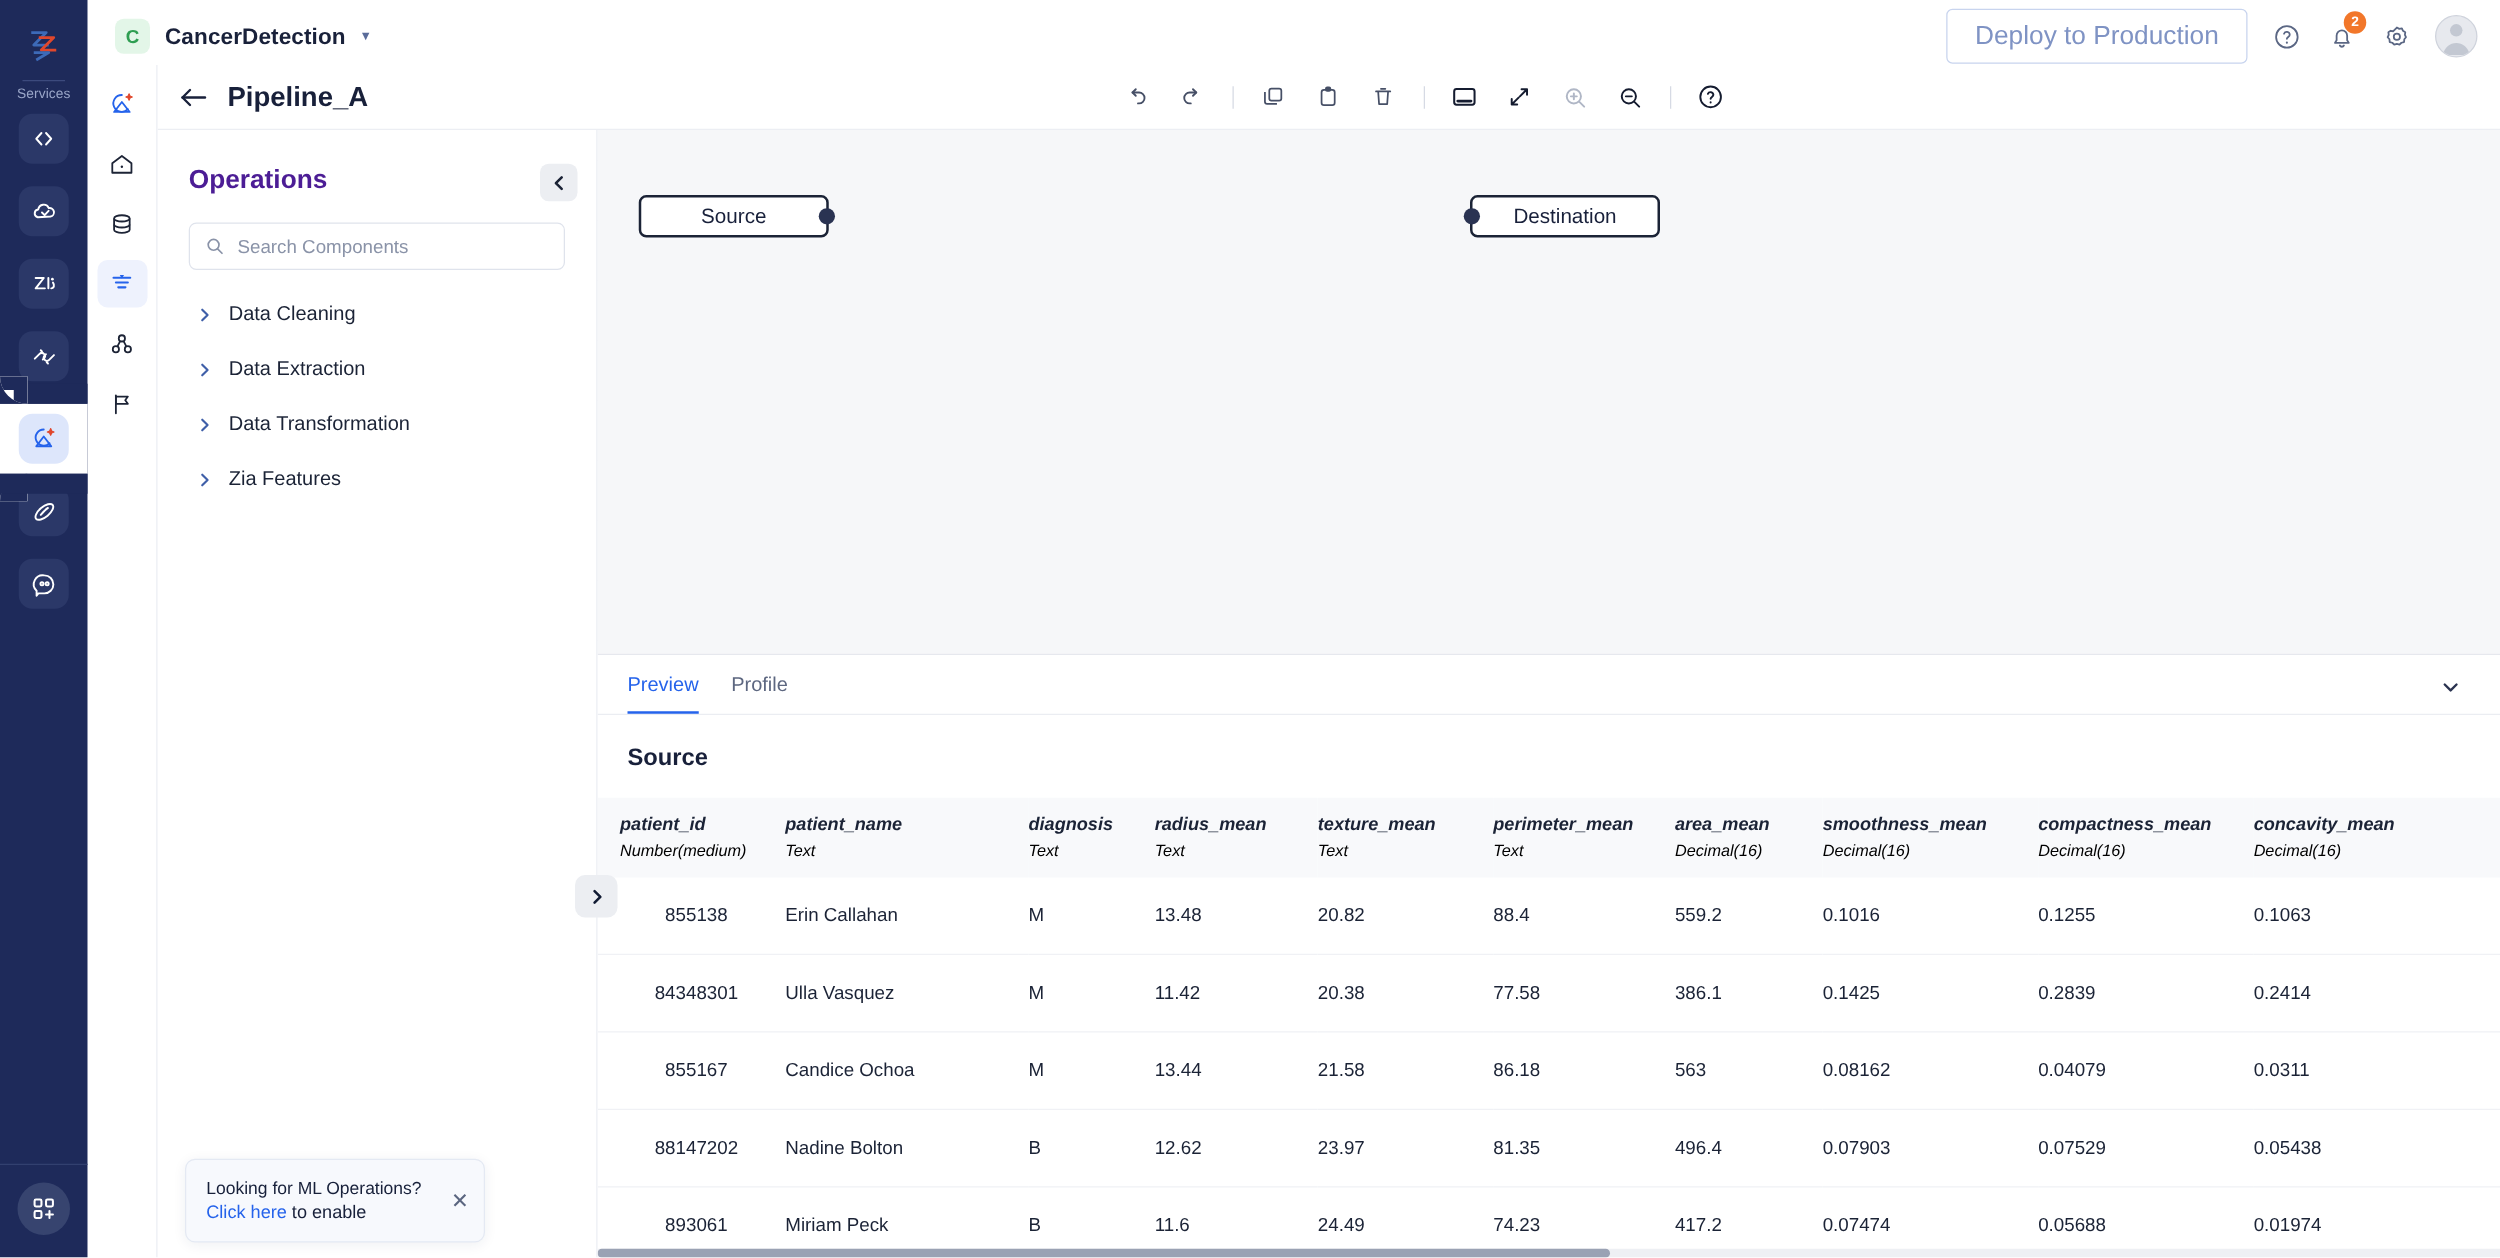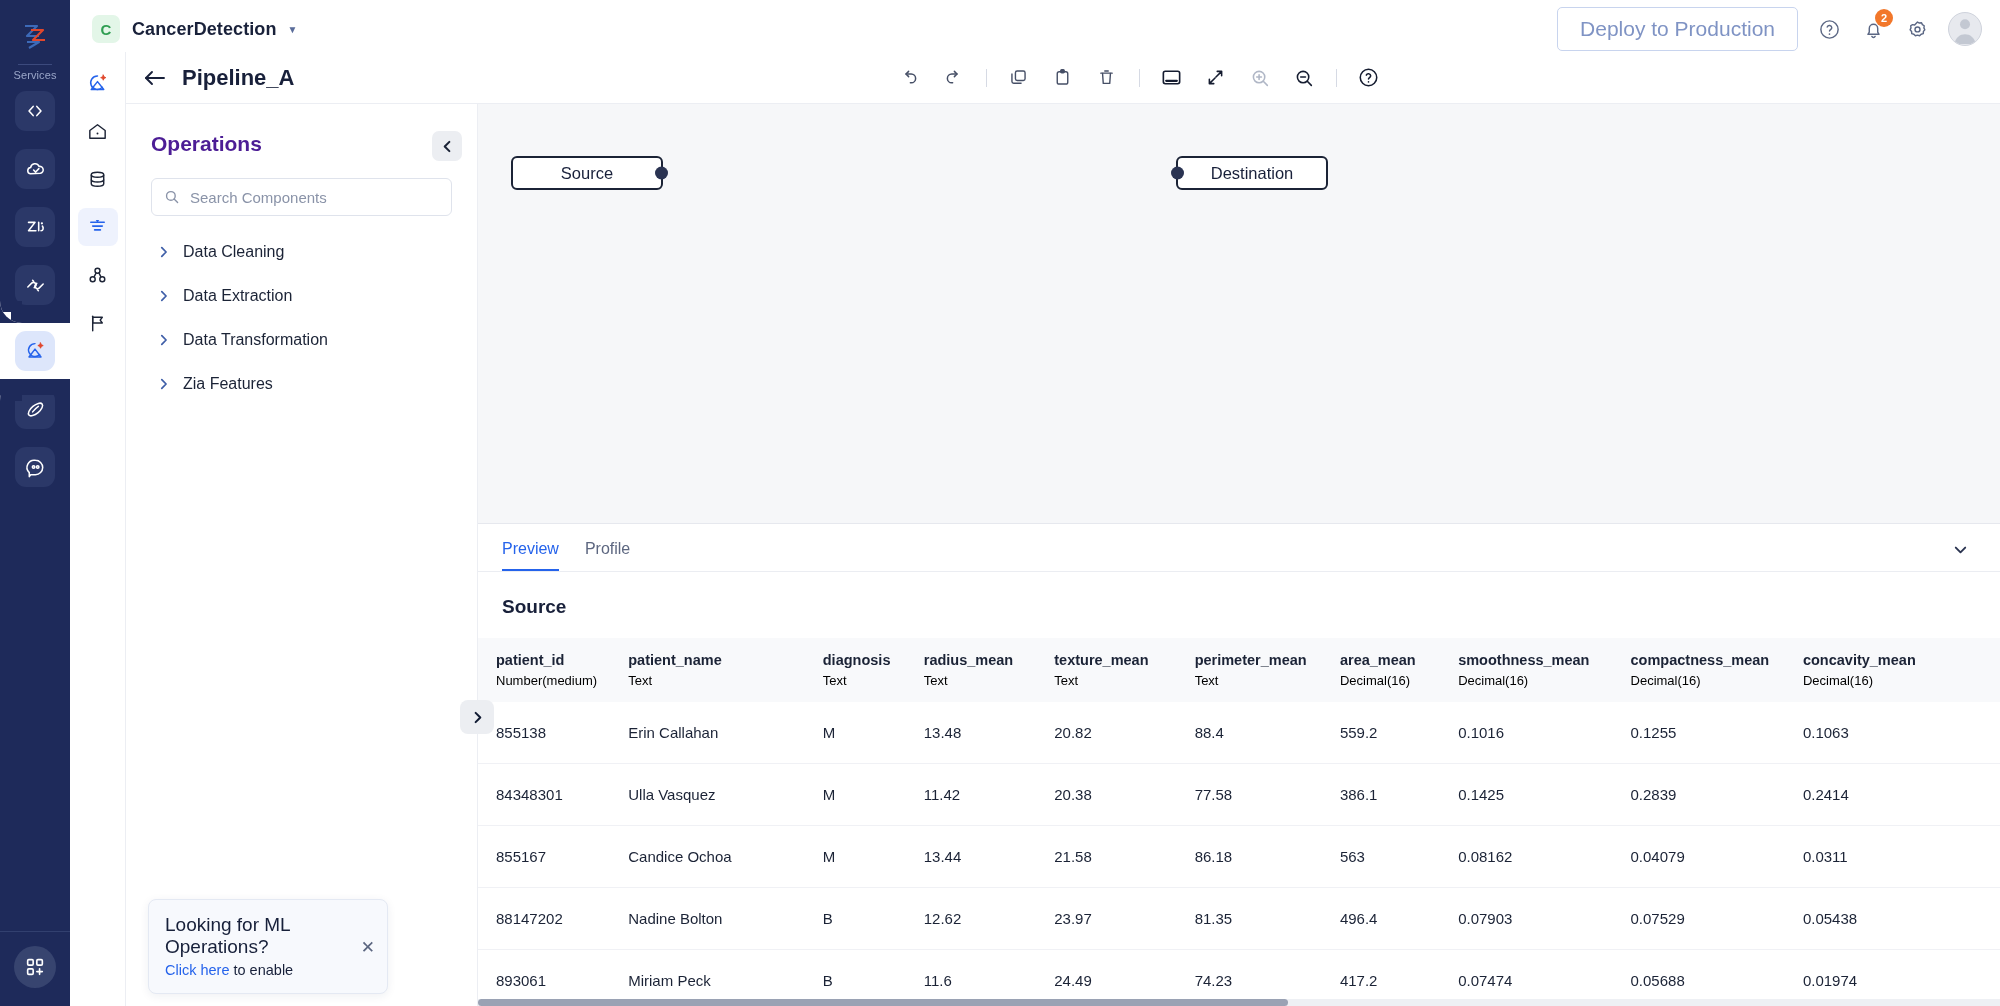--- a/index.html
+++ b/index.html
@@ -151,21 +151,21 @@
     position: absolute; right: -17px; bottom: 272px; width: 34px; height: 34px;
     background: #eceef2; border-radius: 8px; display: flex; align-items: center;
     justify-content: center; cursor: pointer; color: #111b33; font-size: 15px; z-index: 18;
   }
   #ml-toast {
     position: absolute; left: 148px; bottom: 12px; width: 240px;
     background: #f7f9fd; border: 1px solid #e4e9f3; border-radius: 8px;
     padding: 14px 14px 15px 16px; z-index: 35;
     box-shadow: 0 2px 10px rgba(30,45,90,.07);
   }
-  #ml-toast-line1 { font-size: 19px; color: #17203a; }
+  #ml-toast-line1 { font-size: 14px; color: #17203a; }
   #ml-toast-line2 { font-size: 14.5px; color: #17203a; margin-top: 4px; }
   #ml-toast-link { color: #2563eb; cursor: pointer; }
   #ml-toast-close {
     position: absolute; right: 12px; top: 50%; transform: translateY(-50%);
     color: #5b6680; font-size: 17px; cursor: pointer; line-height: 1;
   }
 
   
   #canvas {
     position: absolute; left: 478px; top: 104px; right: 0; height: 419px;
@@ -225,32 +225,32 @@
   .tab.active { color: #2563eb; border-bottom-color: #2563eb; }
   #panel-collapse {
     position: absolute; right: 24px; bottom: 8px; width: 32px; height: 28px;
     display: flex; align-items: center; justify-content: center;
     color: #2a3350; cursor: pointer; font-size: 15px;
   }
   #preview-source-title {
     font-size: 19px; font-weight: 600; color: #18203a; padding: 24px 0 20px 24px;
   }
   #data-table { width: 100%; border-collapse: collapse; table-layout: fixed; }
-  #data-table thead tr { background: #f8f9fb; }
+  #data-table thead tr { background: #f8f9fb; font-style: italic; }
   #data-table th {
     text-align: left; padding: 14px 10px 14px 0; font-weight: normal; vertical-align: top;
   }
   .col-name { font-size: 14.5px; color: #1b2336; font-weight: 600; display: block; }
   .col-type { font-size: 13px; color: #000000; display: block; margin-top: 5px; }
   #data-table td {
     font-size: 15px; color: #1b2336; padding: 22px 10px 22px 0;
     border-bottom: 1px solid #f0f1f5; white-space: nowrap; overflow: hidden;
   }
   #data-table tbody tr:last-child td { border-bottom: none; }
-  .tcell-pad { padding-left: 18px !important; }
+  .tcell-pad { padding-left: 18px !important; text-align: center; }
   #table-scroll { overflow: hidden; width: 100%; }
   #hscroll {
     position: absolute; left: 0; right: 0; bottom: 0; height: 7px; background: #eef0f4;
   }
   #hscroll-thumb {
     position: absolute; left: 0; top: 0; height: 7px; width: 810px;
     background: #9aa2b4; border-radius: 4px;
   }
   #add-node-btn {
     position: absolute; left: 90px; bottom: 24px; width: 26px; height: 26px;

